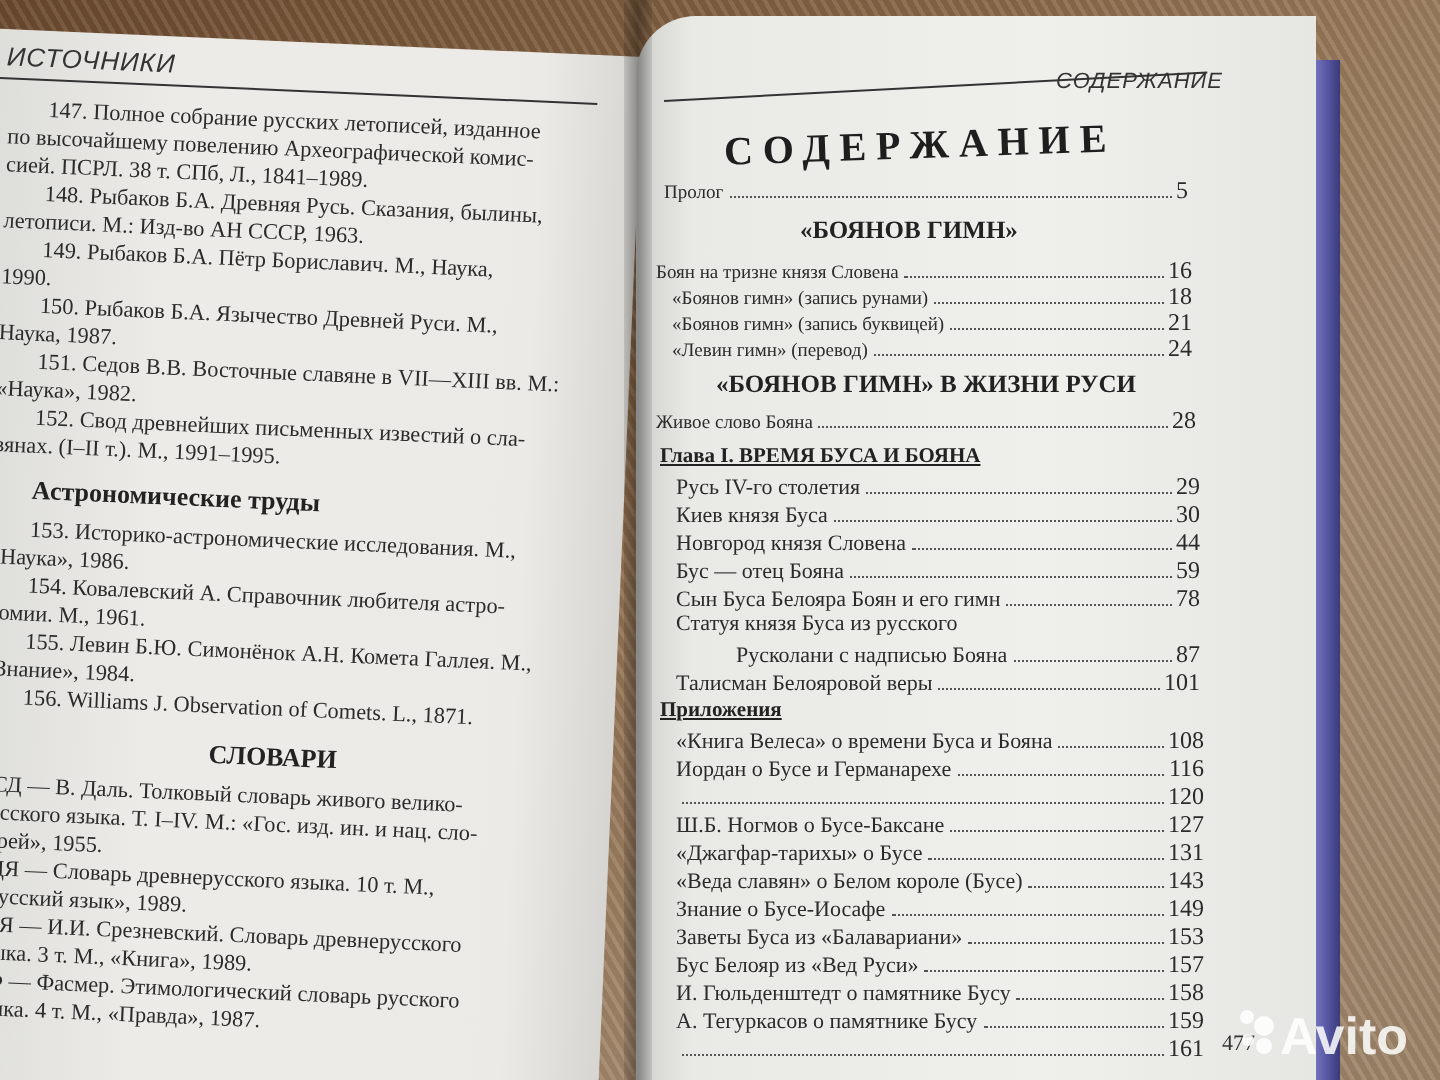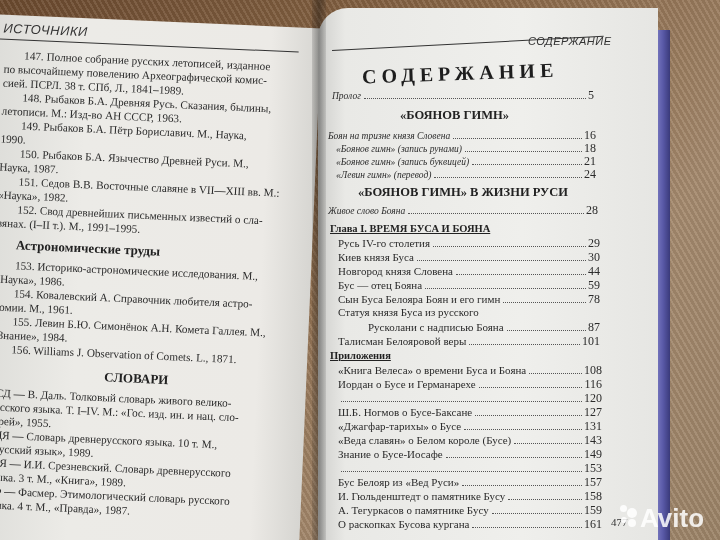--- a/index.html
+++ b/index.html
@@ -29,21 +29,21 @@
   .rp{position:absolute;left:0;top:0;}
   .run-head-right{position:absolute;left:528px;top:35px;font-family:"Liberation Sans",sans-serif;font-style:italic;
     font-size:11px;letter-spacing:0.5px;color:#333;}
   .rule-right{position:absolute;left:332px;top:50px;width:272px;height:1px;background:#333;transform:rotate(-3deg);transform-origin:0 0;}
   .toc-title{position:absolute;left:362px;top:62px;font-weight:bold;font-size:20px;letter-spacing:5px;color:#1e1e1e;
     transform:rotate(-2deg);}
   .toc-row{position:absolute;display:flex;align-items:baseline;font-size:11px;color:#2b2b2b;white-space:nowrap;}
   .toc-row .lbl{flex:0 0 auto;}
   .toc-row .dots{flex:1 1 auto;border-bottom:1px dotted #555;margin:0 2px 3px 3px;min-width:8px;}
   .toc-row .pg{flex:0 0 auto;font-size:12px;}
-  .toc-row.small .lbl{font-size:9.5px;font-style:italic;}
+  .toc-row.small .lbl{font-size:9.5px;}
   .toc-sec{position:absolute;font-weight:bold;font-size:12.5px;white-space:nowrap;color:#222;}
   .toc-sec.sm{font-size:10.5px;text-decoration:underline;}
   .page-num{position:absolute;left:611px;top:516px;font-size:11px;color:#333;}
   .wm{position:absolute;left:620px;top:503px;font-family:"Liberation Sans",sans-serif;font-weight:bold;font-size:26px;
     color:rgba(255,255,255,0.85);letter-spacing:0px;}
   .wm-dots{position:absolute;left:620px;top:505px;width:16px;height:24px;}
   .wm-dots span{position:absolute;border-radius:50%;background:rgba(255,255,255,0.85);}
 </style>
 </head>
 <body>
@@ -210,40 +210,40 @@
     <span class="lbl">«Веда славян» о Белом короле (Бусе)</span>
       <span class="dots"></span>
       <span class="pg">143</span>
   </div>
   <div class="toc-row" style="left:338px;top:447px;width:264px">
     <span class="lbl">Знание о Бусе-Иосафе</span>
       <span class="dots"></span>
       <span class="pg">149</span>
   </div>
   <div class="toc-row" style="left:338px;top:461px;width:264px">
+    <span class="lbl">Заветы Буса из «Балавариани»</span>
       <span class="dots"></span>
       <span class="pg">153</span>
   </div>
   <div class="toc-row" style="left:338px;top:475px;width:264px">
     <span class="lbl">Бус Белояр из «Вед Руси»</span>
       <span class="dots"></span>
       <span class="pg">157</span>
   </div>
   <div class="toc-row" style="left:338px;top:489px;width:264px">
     <span class="lbl">И. Гюльденштедт о памятнике Бусу</span>
       <span class="dots"></span>
       <span class="pg">158</span>
   </div>
   <div class="toc-row" style="left:338px;top:503px;width:264px">
     <span class="lbl">А. Тегуркасов о памятнике Бусу</span>
       <span class="dots"></span>
       <span class="pg">159</span>
   </div>
   <div class="toc-row" style="left:338px;top:517px;width:264px">
-    <span class="lbl">О раскопках Бусова кургана</span>
       <span class="dots"></span>
       <span class="pg">161</span>
   </div>
 
   <div class="page-num">477</div>
 </div>
 
 <div class="wm-dots">
   <span style="left:0;top:0;width:7px;height:7px"></span>
   <span style="left:7px;top:3px;width:10px;height:10px"></span>

